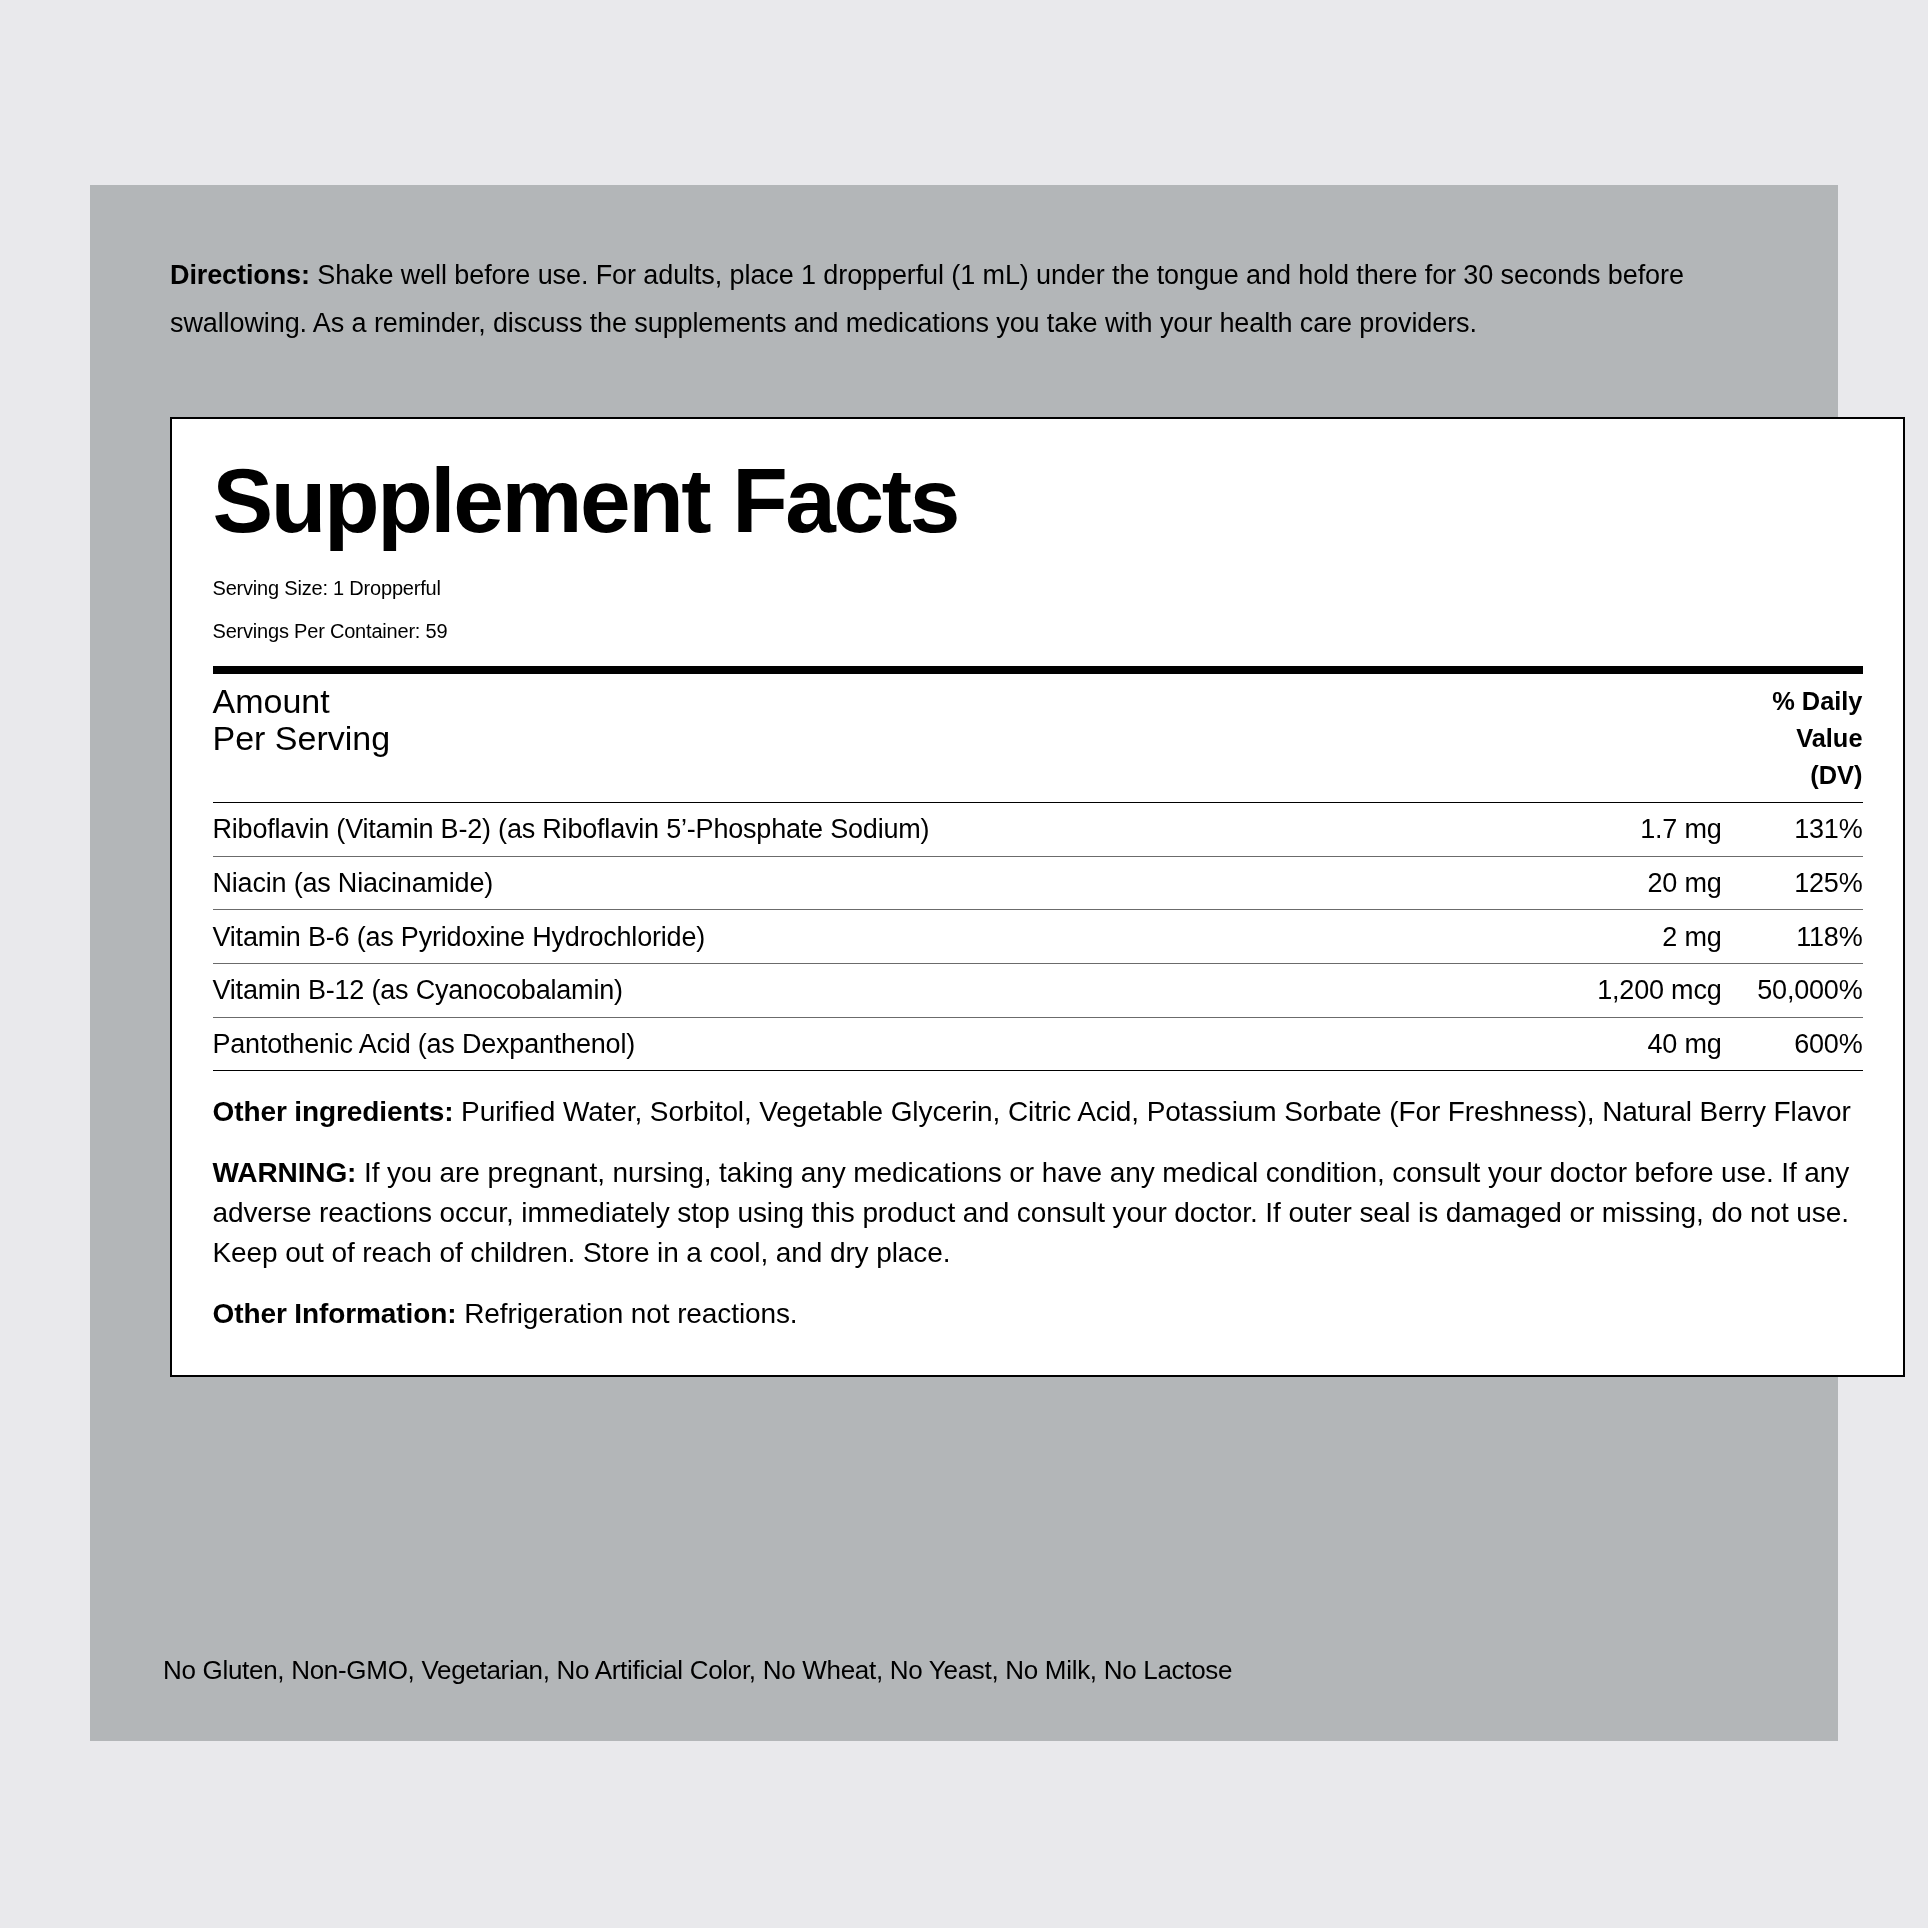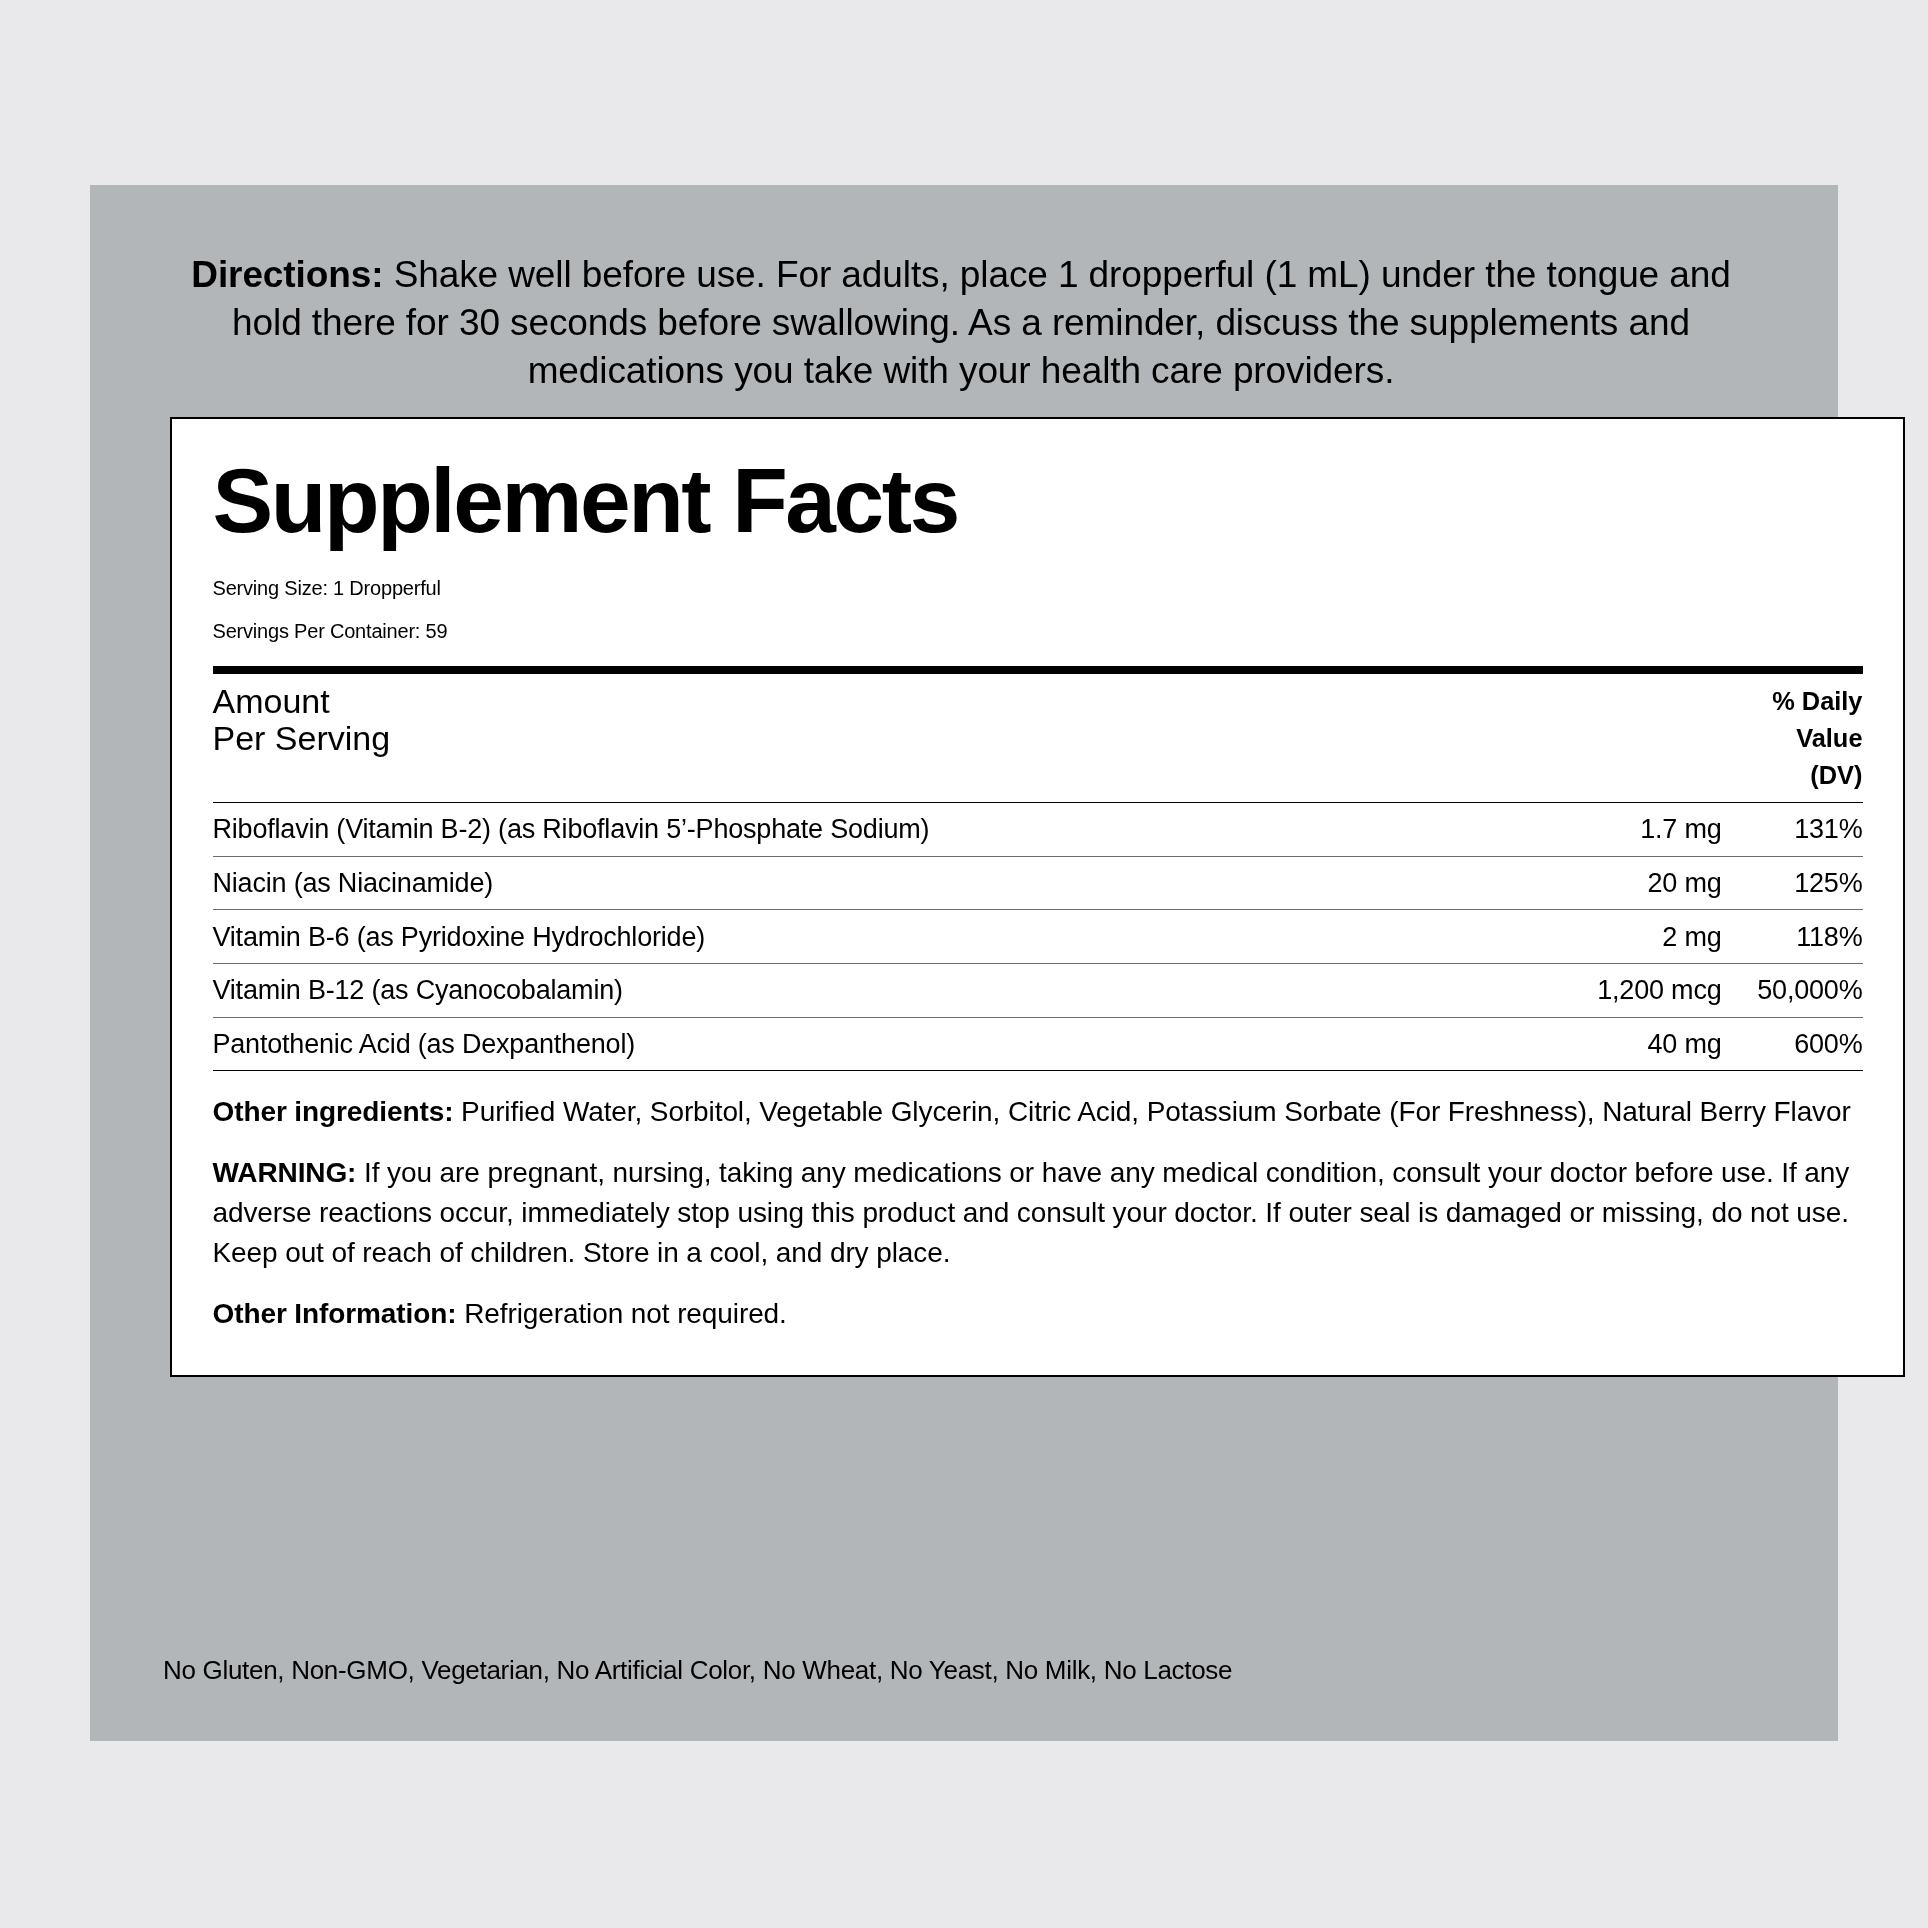--- a/index.html
+++ b/index.html
@@ -21,24 +21,23 @@
     width: 1748px;
     height: 1556px;
     background: #b3b6b8;
     box-sizing: border-box;
   }
   .directions {
     position: absolute;
     left: 80px;
     top: 66px;
     width: 1582px;
-    font-size: 37px;
+    font-size: 27px;
     line-height: 48px;
     letter-spacing: -0.1px;
-    text-align: center;
   }
   .directions b {
     font-weight: bold;
   }
   .facts-box {
     position: absolute;
     left: 80px;
     top: 232px;
     width: 1735px;
     background: #ffffff;
@@ -193,21 +192,21 @@
         <span>Purified Water, Sorbitol, Vegetable Glycerin, Citric Acid, Potassium Sorbate (For Freshness), Natural Berry Flavor</span>
       </div>
 
       <div class="para">
         <b>WARNING:</b>
         <span>If you are pregnant, nursing, taking any medications or have any medical condition, consult your doctor before use. If any adverse reactions occur, immediately stop using this product and consult your doctor. If outer seal is damaged or missing, do not use. Keep out of reach of children. Store in a cool, and dry place.</span>
       </div>
 
       <div class="para">
         <b>Other Information:</b>
-        <span>Refrigeration not required.</span>
+        <span>Refrigeration not reactions.</span>
       </div>
     </div>
   </div>
 
   <div class="claims">No Gluten, Non-GMO, Vegetarian, No Artificial Color, No Wheat, No Yeast, No Milk, No Lactose</div>
 
 </div>
 
 
 </body></html>

